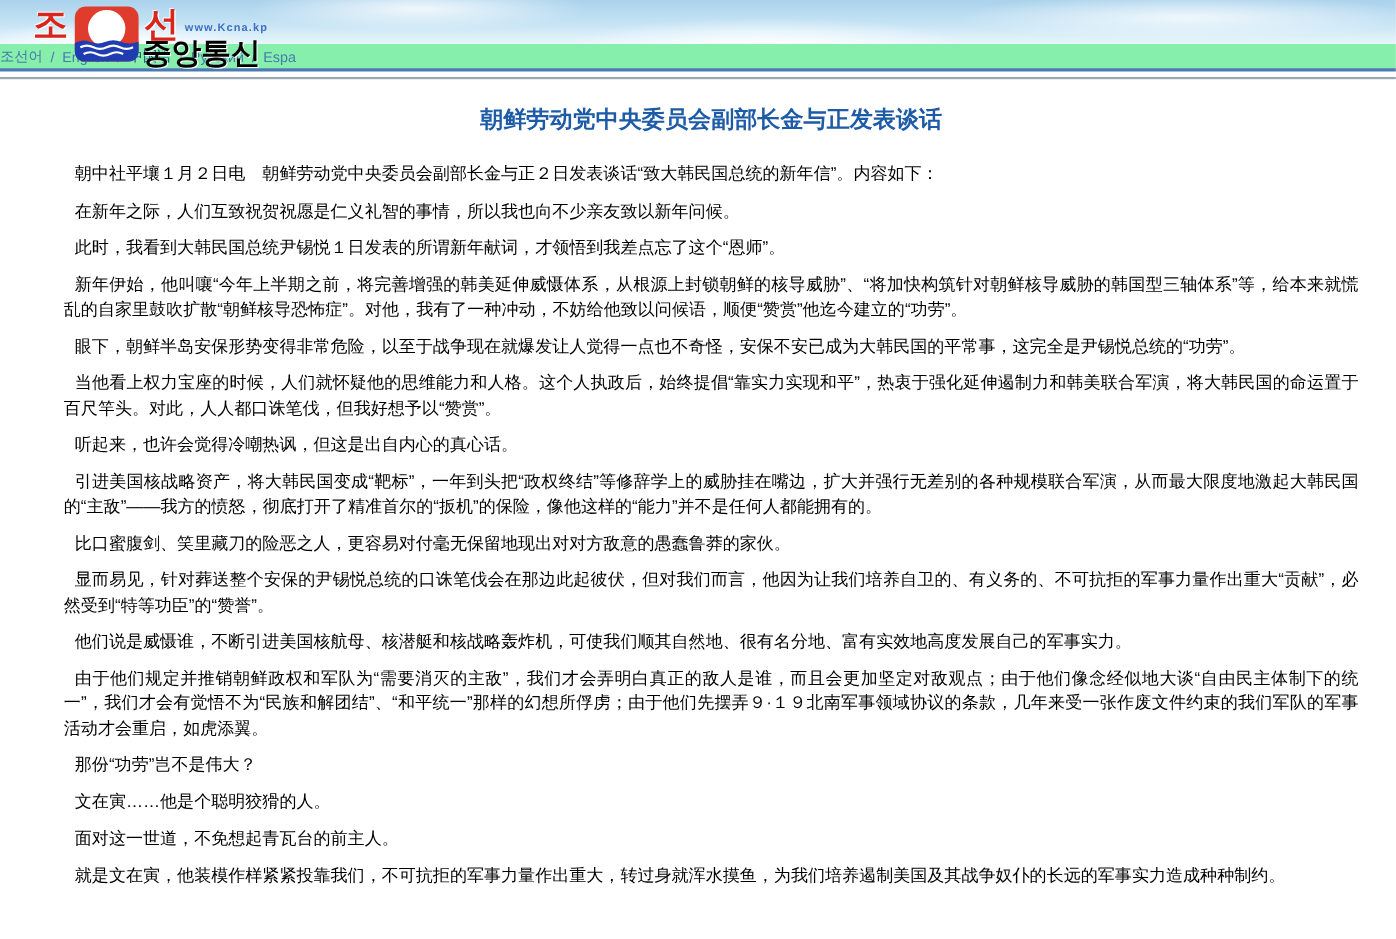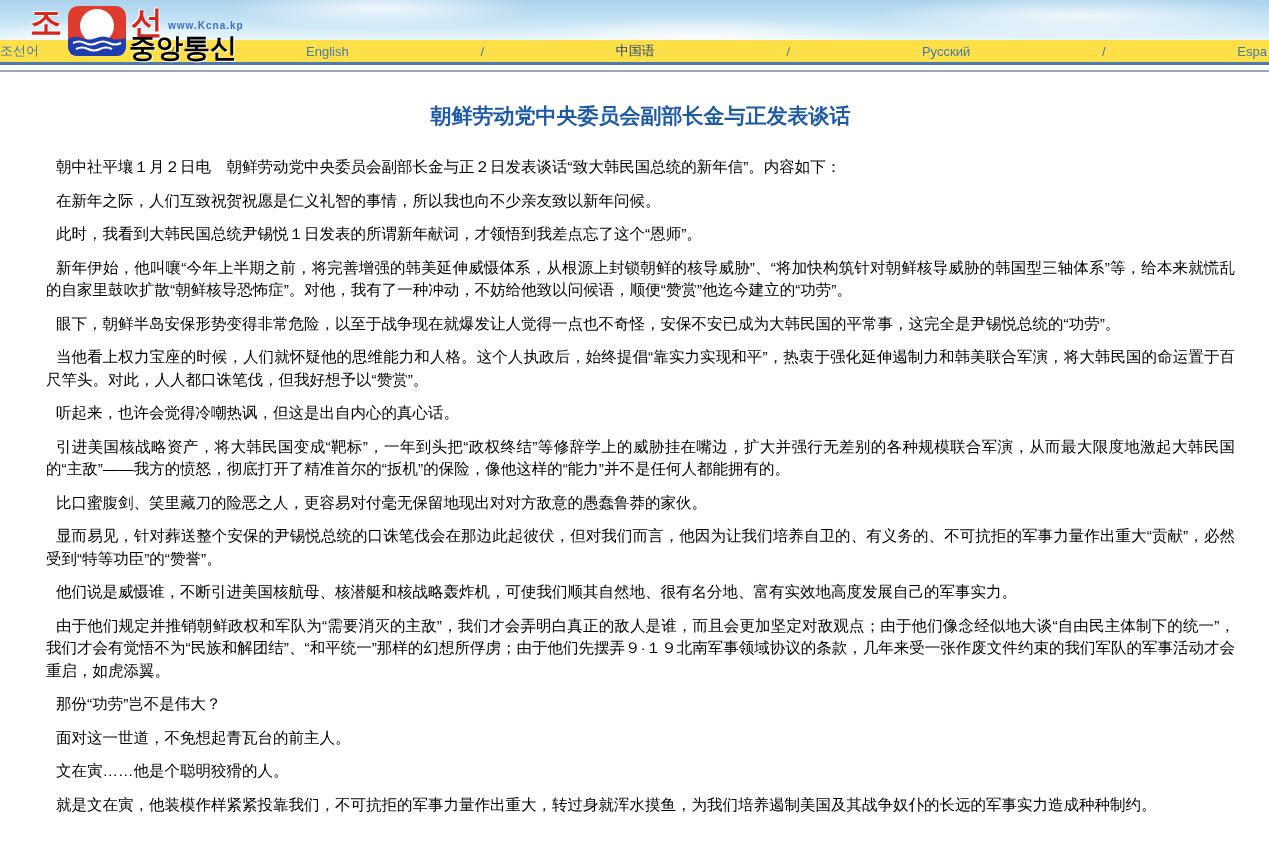--- a/index.html
+++ b/index.html
@@ -14,22 +14,22 @@
   .sky {
     position: relative; height: 40px;
     background:
       radial-gradient(ellipse 180px 26px at 8% 95%, rgba(255,255,255,0.95), rgba(255,255,255,0) 70%),
       radial-gradient(ellipse 220px 30px at 30% 20%, rgba(255,255,255,0.8), rgba(255,255,255,0) 70%),
       radial-gradient(ellipse 260px 34px at 55% 100%, rgba(255,255,255,0.9), rgba(255,255,255,0) 70%),
       radial-gradient(ellipse 300px 30px at 85% 40%, rgba(255,255,255,0.75), rgba(255,255,255,0) 70%),
       linear-gradient(180deg, #aad2ec 0%, #c6e4f5 55%, #e9f6fc 100%);
   }
   .lang-strip {
-    height: 22px; background: #fde047;
-    display: flex; align-items: center; justify-content: space-between;
+    height: 22px; background: #86efac;
+    display: flex; align-items: center; justify-content: flex-start;
     padding-right: 2px; white-space: nowrap;
   }
   .lang { font-size: 13px; color: #4679ad; text-decoration: none; cursor: pointer; }
   .lang.active { color: #16457c; font-weight: normal; }
   .lang-sep { font-size: 13px; color: #4679ad; margin: 0 7px; }
   .rule-blue { height: 3px; background: #4a7cb1; }
   .rule-gray { height: 2px; background: #9aa8b6; margin-top: 5px; }
 
   
   .logo { position: absolute; top: 5px; left: 30px; width: 230px; height: 58px; cursor: pointer; z-index: 5; }
@@ -48,21 +48,21 @@
     position: absolute; left: 138px; top: 15px;
     font-size: 10px; font-weight: bold; color: #3f6fc4; letter-spacing: 1px;
   }
   .logo-main {
     position: absolute; left: 99px; top: 25px;
     font-size: 27px; font-weight: 900; color: #000000;
     text-shadow: 1px 1px 0 #fff;
   }
 
   
-  .content { padding: 30px 34px 0 46px; }
+  .content { padding: 22px 34px 0 46px; margin-left: 12px; }
   .article-title {
     margin: 0 0 26px 0; text-align: center;
     font-size: 21px; font-weight: bold; color: #1e5ba6;
   }
   .para {
     margin: 0 0 11px 0;
     font-size: 15.5px; line-height: 22.5px; color: #000000;
     text-indent: 10px; text-align: justify;
   }
 </style>
@@ -111,19 +111,19 @@
         <p class="para">新年伊始，他叫嚷“今年上半期之前，将完善增强的韩美延伸威慑体系，从根源上封锁朝鲜的核导威胁”、“将加快构筑针对朝鲜核导威胁的韩国型三轴体系”等，给本来就慌乱的自家里鼓吹扩散“朝鲜核导恐怖症”。对他，我有了一种冲动，不妨给他致以问候语，顺便“赞赏”他迄今建立的“功劳”。</p>
         <p class="para">眼下，朝鲜半岛安保形势变得非常危险，以至于战争现在就爆发让人觉得一点也不奇怪，安保不安已成为大韩民国的平常事，这完全是尹锡悦总统的“功劳”。</p>
         <p class="para">当他看上权力宝座的时候，人们就怀疑他的思维能力和人格。这个人执政后，始终提倡“靠实力实现和平”，热衷于强化延伸遏制力和韩美联合军演，将大韩民国的命运置于百尺竿头。对此，人人都口诛笔伐，但我好想予以“赞赏”。</p>
         <p class="para">听起来，也许会觉得冷嘲热讽，但这是出自内心的真心话。</p>
         <p class="para">引进美国核战略资产，将大韩民国变成“靶标”，一年到头把“政权终结”等修辞学上的威胁挂在嘴边，扩大并强行无差别的各种规模联合军演，从而最大限度地激起大韩民国的“主敌”——我方的愤怒，彻底打开了精准首尔的“扳机”的保险，像他这样的“能力”并不是任何人都能拥有的。</p>
         <p class="para">比口蜜腹剑、笑里藏刀的险恶之人，更容易对付毫无保留地现出对对方敌意的愚蠢鲁莽的家伙。</p>
         <p class="para">显而易见，针对葬送整个安保的尹锡悦总统的口诛笔伐会在那边此起彼伏，但对我们而言，他因为让我们培养自卫的、有义务的、不可抗拒的军事力量作出重大“贡献”，必然受到“特等功臣”的“赞誉”。</p>
         <p class="para">他们说是威慑谁，不断引进美国核航母、核潜艇和核战略轰炸机，可使我们顺其自然地、很有名分地、富有实效地高度发展自己的军事实力。</p>
         <p class="para">由于他们规定并推销朝鲜政权和军队为“需要消灭的主敌”，我们才会弄明白真正的敌人是谁，而且会更加坚定对敌观点；由于他们像念经似地大谈“自由民主体制下的统一”，我们才会有觉悟不为“民族和解团结”、“和平统一”那样的幻想所俘虏；由于他们先摆弄９·１９北南军事领域协议的条款，几年来受一张作废文件约束的我们军队的军事活动才会重启，如虎添翼。</p>
         <p class="para">那份“功劳”岂不是伟大？</p>
+        <p class="para">文在寅……他是个聪明狡猾的人。</p>
         <p class="para">面对这一世道，不免想起青瓦台的前主人。</p>
-        <p class="para">文在寅……他是个聪明狡猾的人。</p>
         <p class="para">就是文在寅，他装模作样紧紧投靠我们，不可抗拒的军事力量作出重大，转过身就浑水摸鱼，为我们培养遏制美国及其战争奴仆的长远的军事实力造成种种制约。</p>
       </div>
   </div>
 
 </div>
 
 </body></html>

